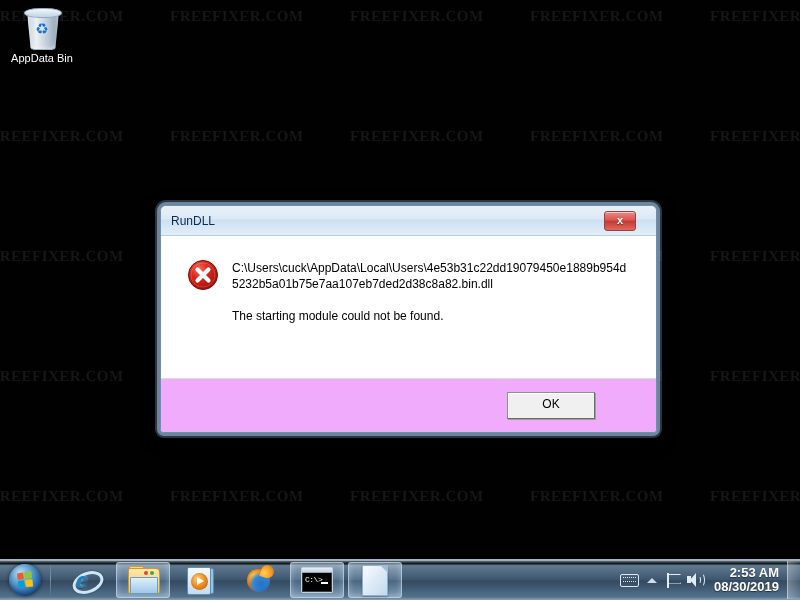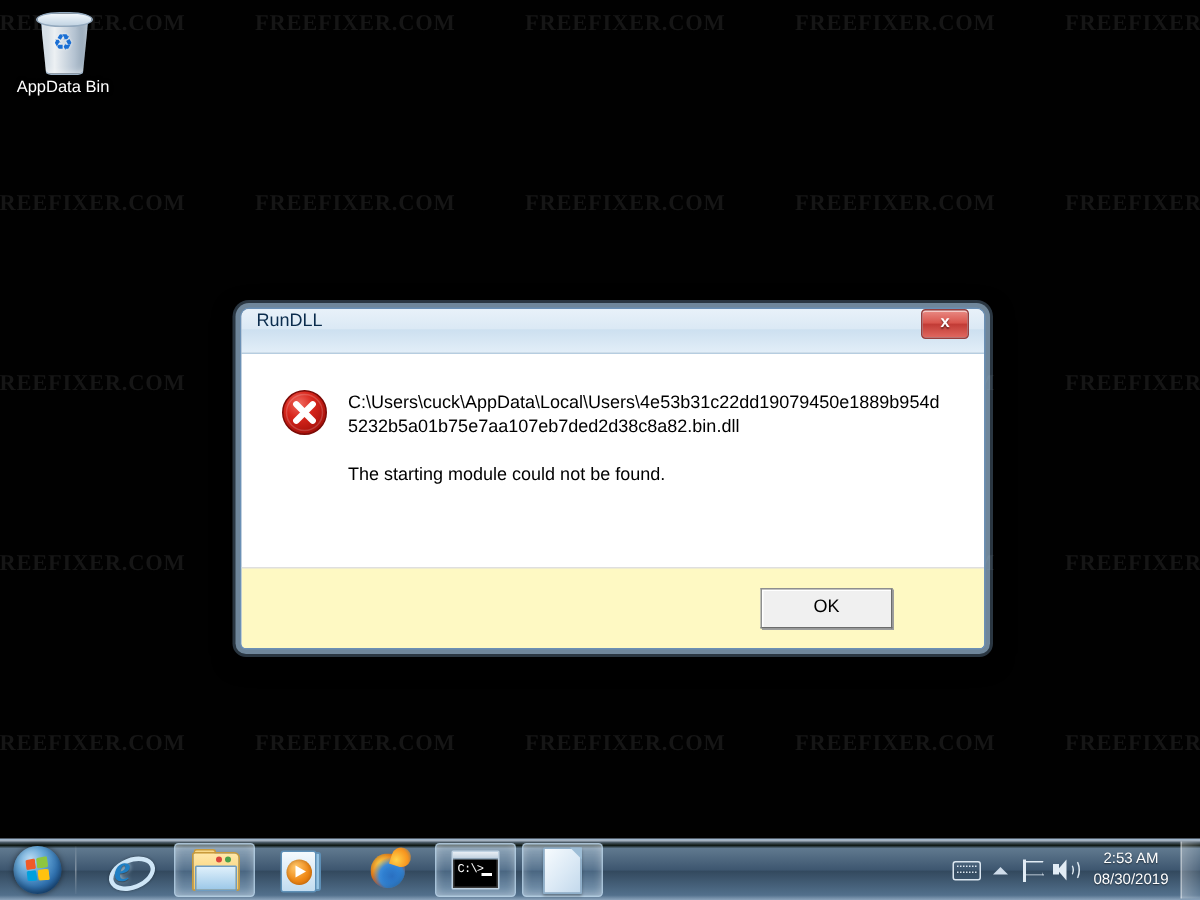--- a/index.html
+++ b/index.html
@@ -126,21 +126,22 @@
   }
   .titlebar {
     height: 29px;
     background: linear-gradient(to bottom,
       #e8f1f9 0%,
       #dbe9f5 45%,
       #cde0f0 48%,
       #e2eef8 100%);
     border-bottom: 1px solid #b6cde0;
     display: flex;
-    padding: 0 10px 0 10px;
+    align-items: center;
+    padding: 0 20px 0 10px;
     position: relative;
   }
   .titlebar-text {
     font-size: 12px;
     color: #0b2c4d;
     font-family: "Liberation Sans", sans-serif;
     flex: 1;
   }
   .close-button {
     width: 30px;
@@ -181,21 +182,21 @@
     padding-top: 2px;
   }
   .msg-line-1 { white-space: nowrap; }
   .msg-path {
     word-break: break-all;
     max-width: 395px;
   }
   .msg-line-2 { margin-top: 16px; }
 
   .dialog-footer {
-    background: #fef9c3;
+    background: #f0abfc;
     border-top: 1px solid #dfdfdf;
     height: 53px;
     position: relative;
   }
   .ok-button {
     position: absolute;
     right: 61px;
     top: 13px;
     width: 86px;
     height: 25px;
@@ -524,29 +525,30 @@
     border: 1.5px solid #e2ecf5;
     border-radius: 50%;
     border-left-color: transparent;
     border-top-color: transparent;
     border-bottom-color: transparent;
   }
   .tray-speaker .w1 { left: 9px; top: 4px; width: 3px; height: 6px; }
   .tray-speaker .w2 { left: 11px; top: 1px; width: 5px; height: 12px; }
 
   .clock {
-    text-align: center;
+    text-align: right;
     color: #ffffff;
-    font-size: 10px;
+    font-size: 13px;
     line-height: 14px;
     font-family: "Liberation Sans", sans-serif;
     padding: 0 7px 0 7px;
     cursor: pointer;
     text-shadow: 0 1px 1px rgba(0,0,0,0.5);
     flex: 0 0 auto;
+    font-weight: bold;
   }
   .show-desktop {
     width: 12px;
     height: 38px;
     margin-left: 1px;
     background: linear-gradient(to right, rgba(255,255,255,0.30), rgba(255,255,255,0.10));
     border-left: 1px solid rgba(255,255,255,0.55);
     cursor: pointer;
     flex: 0 0 auto;
   }

